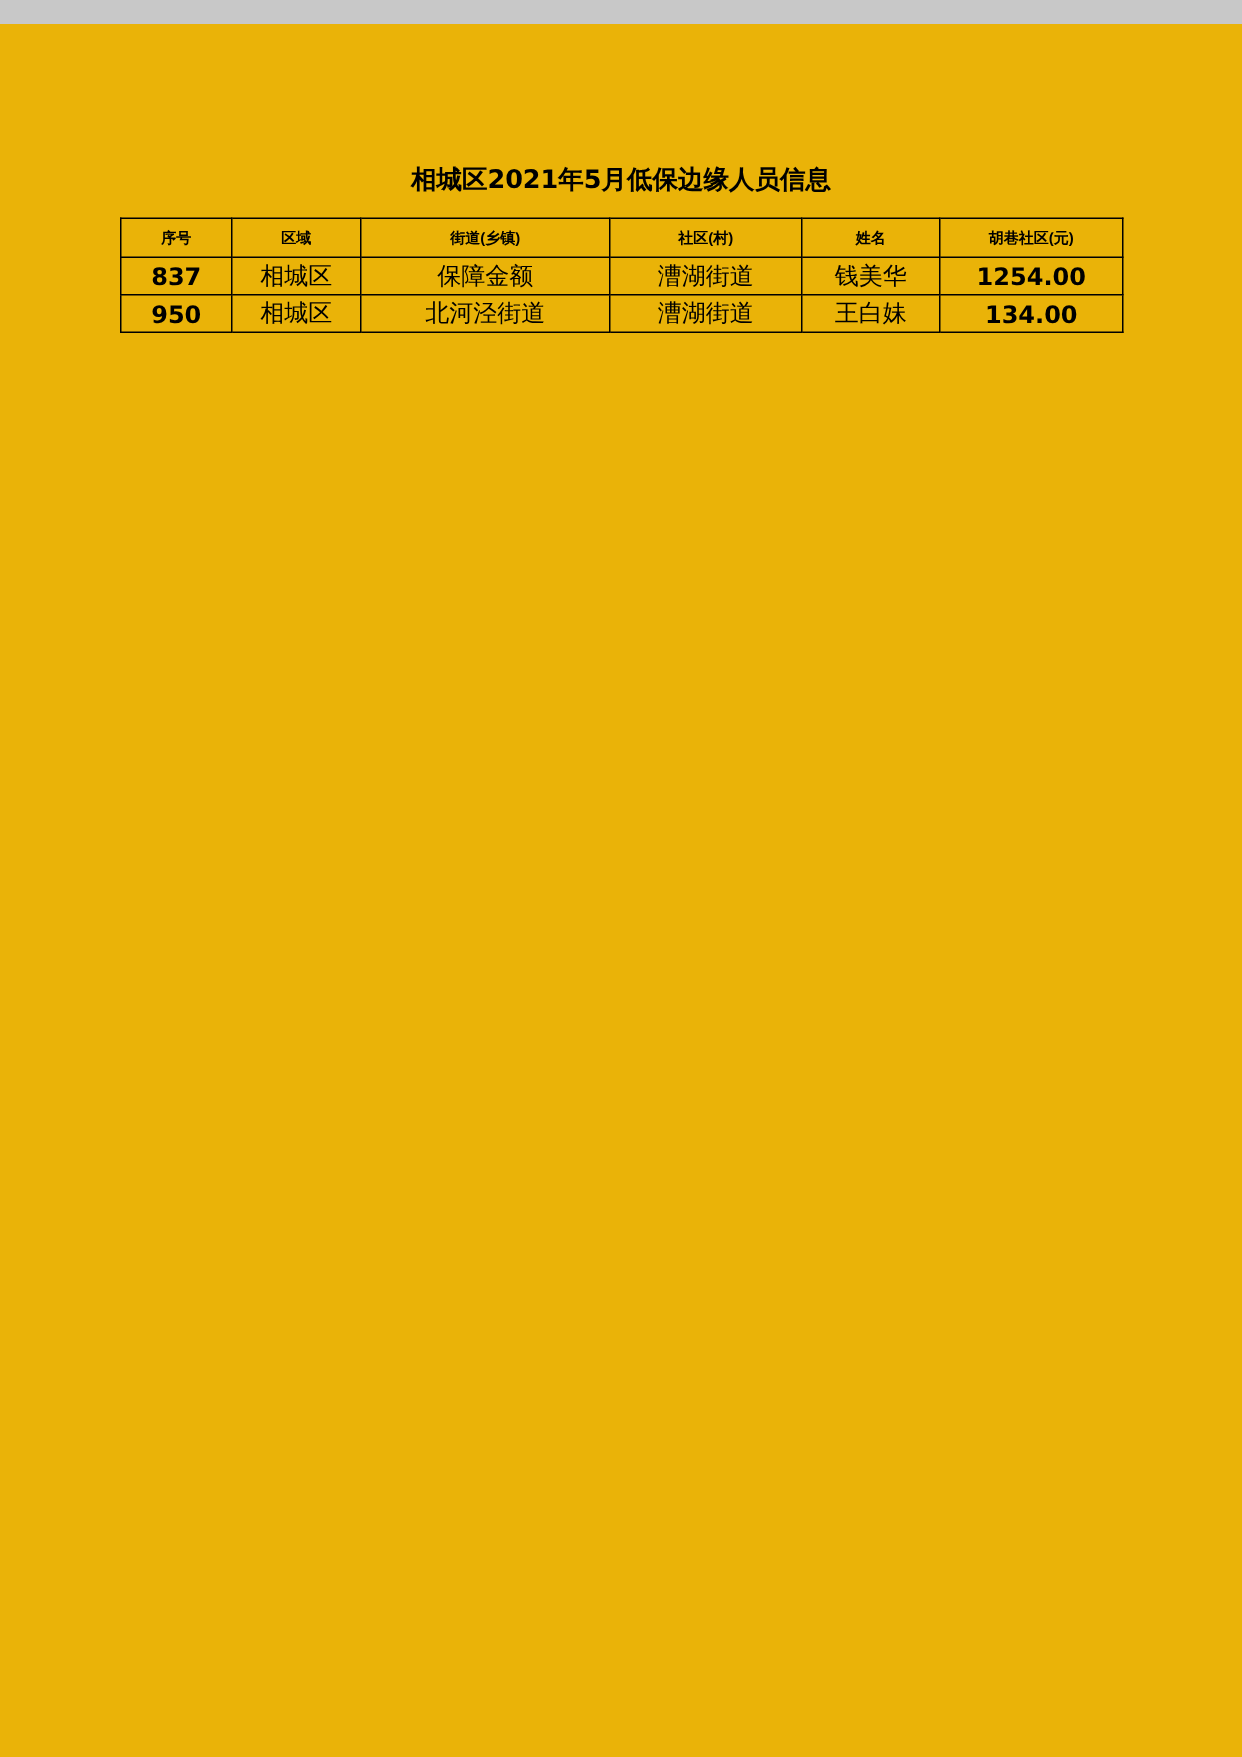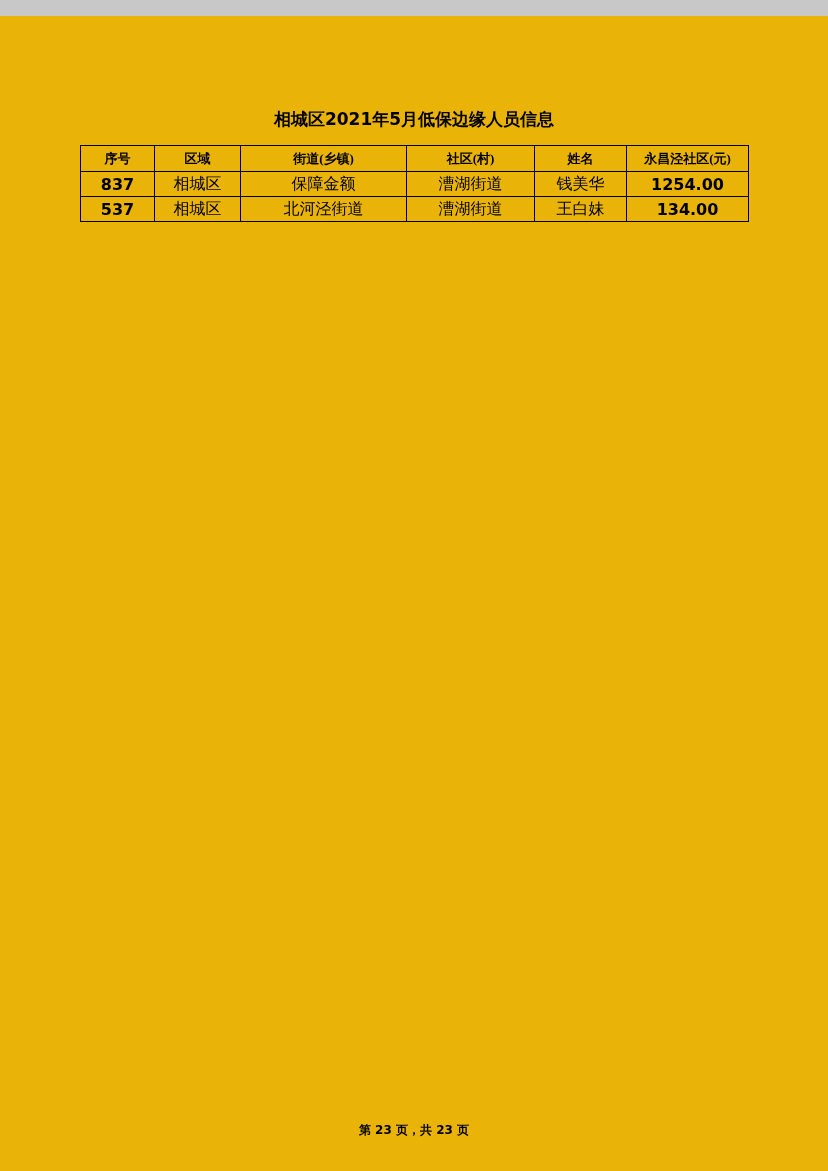--- a/index.html
+++ b/index.html
@@ -44,22 +44,22 @@
   }
   table.data th, table.data td {
     border: 1px solid #000000;
     text-align: center;
     vertical-align: middle;
     color: #000000;
     padding: 0;
   }
   table.data th {
     height: 25px;
-    font-family: Liberation Serif, serif;
-    font-size: 13px;
+    font-family: Liberation Sans, sans-serif;
+    font-size: 10px;
     font-weight: bold;
   }
   table.data td {
     height: 24px;
     font-family: "DejaVu Serif", "Liberation Serif", serif;
     font-size: 16px;
     font-weight: normal;
   }
   table.data td.num {
     font-family: "DejaVu Sans", "Liberation Sans", sans-serif;
@@ -101,39 +101,38 @@
           <col class="c4">
           <col class="c5">
       </colgroup>
       <thead>
         <tr>
           <th>序号</th>
           <th>区域</th>
           <th>街道(乡镇)</th>
           <th>社区(村)</th>
           <th>姓名</th>
-          <th>永昌泾社区(元)</th>
+          <th>胡巷社区(元)</th>
         </tr>
       </thead>
       <tbody>
         <tr>
           <td class="num">837</td>
           <td>相城区</td>
           <td>保障金额</td>
           <td>漕湖街道</td>
           <td>钱美华</td>
           <td class="num">1254.00</td>
         </tr>
         <tr>
-          <td class="num">537</td>
+          <td class="num">950</td>
           <td>相城区</td>
           <td>北河泾街道</td>
           <td>漕湖街道</td>
           <td>王白妹</td>
           <td class="num">134.00</td>
         </tr>
       </tbody>
     </table>
   </div>
 
-  <div class="footer">第 23 页，共 23 页</div>
 
 </div>
 
 </body></html>

